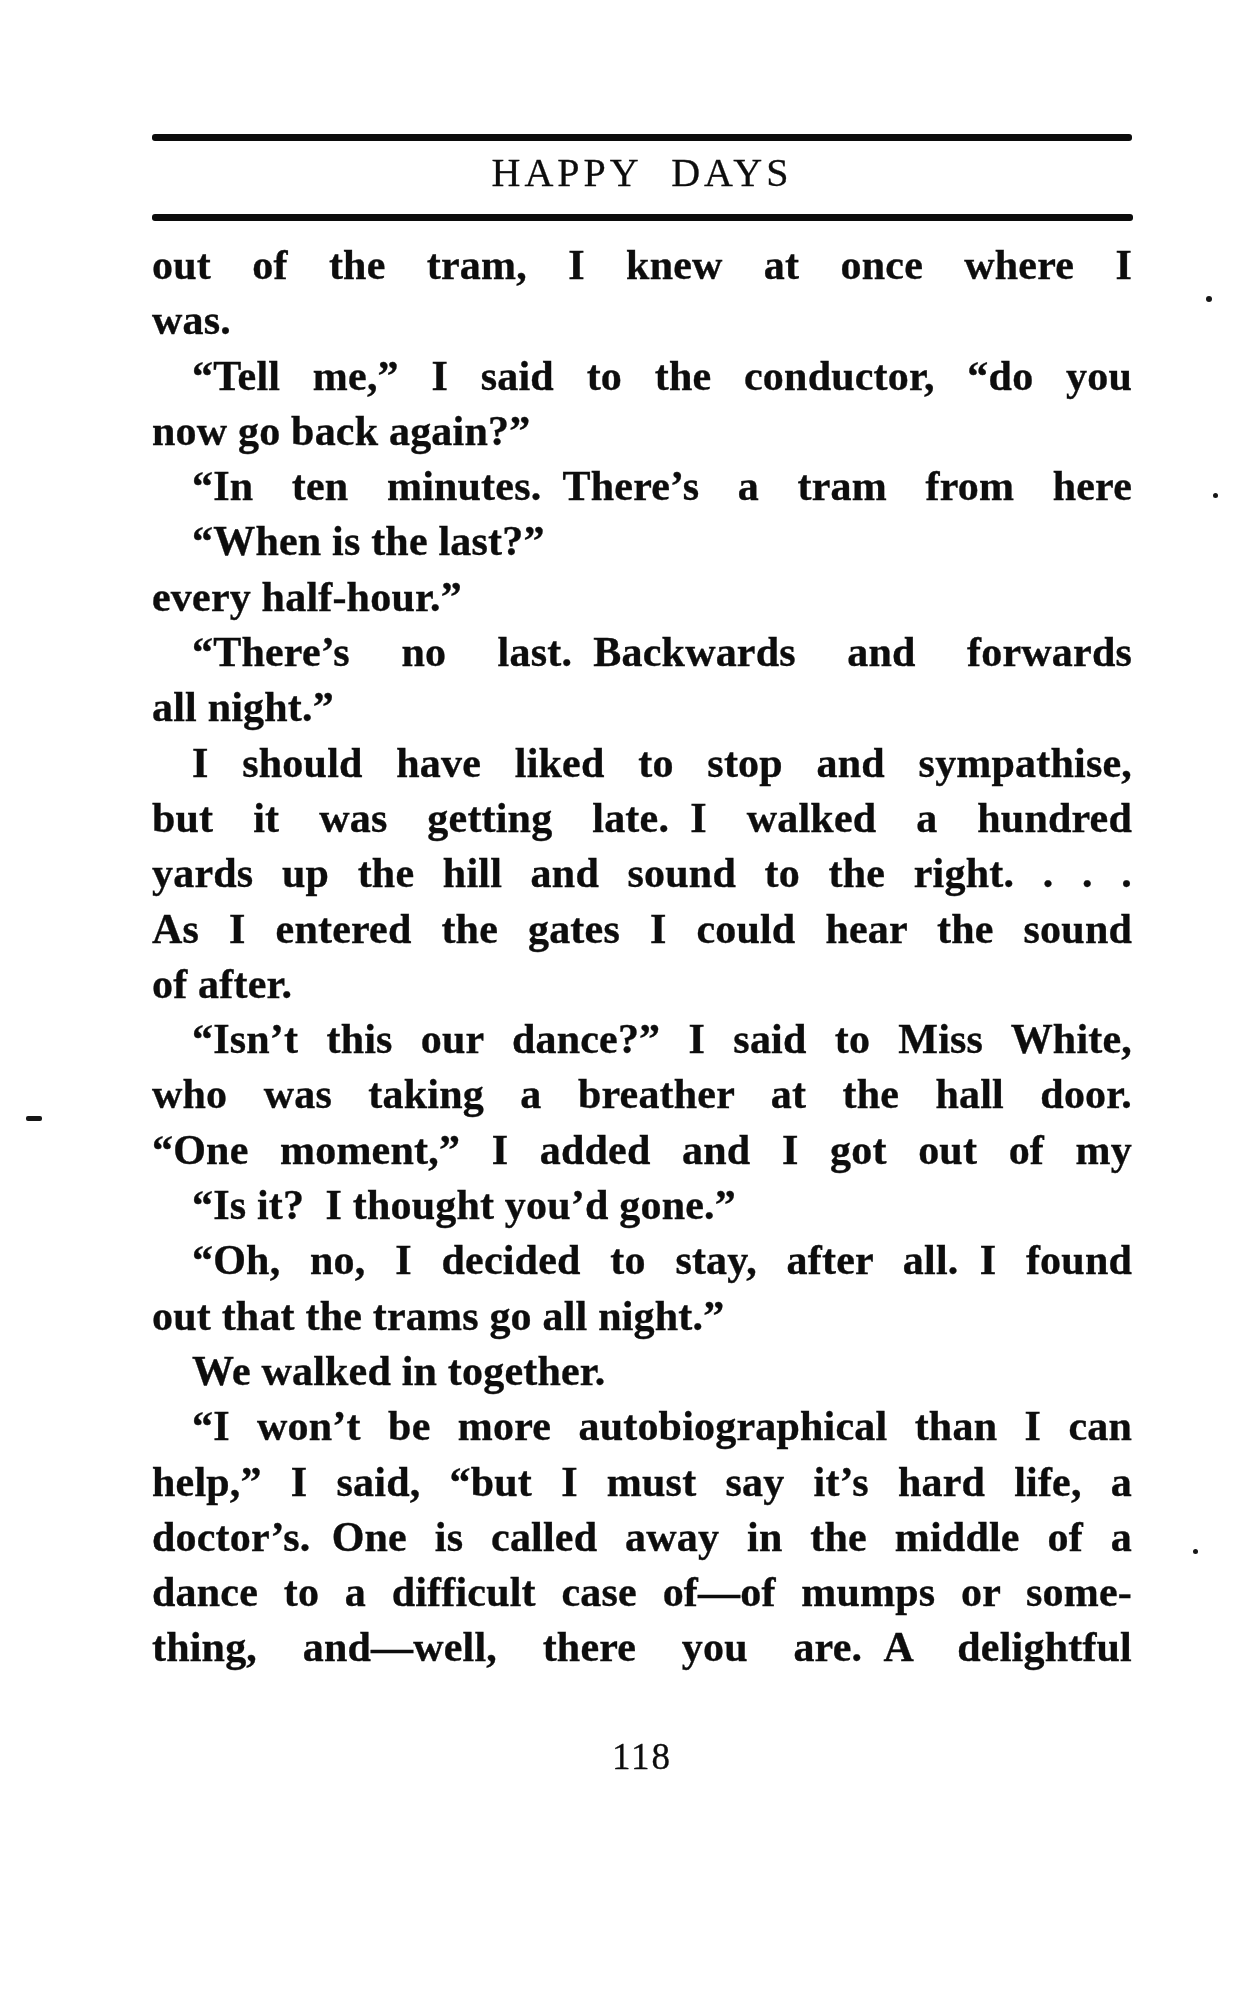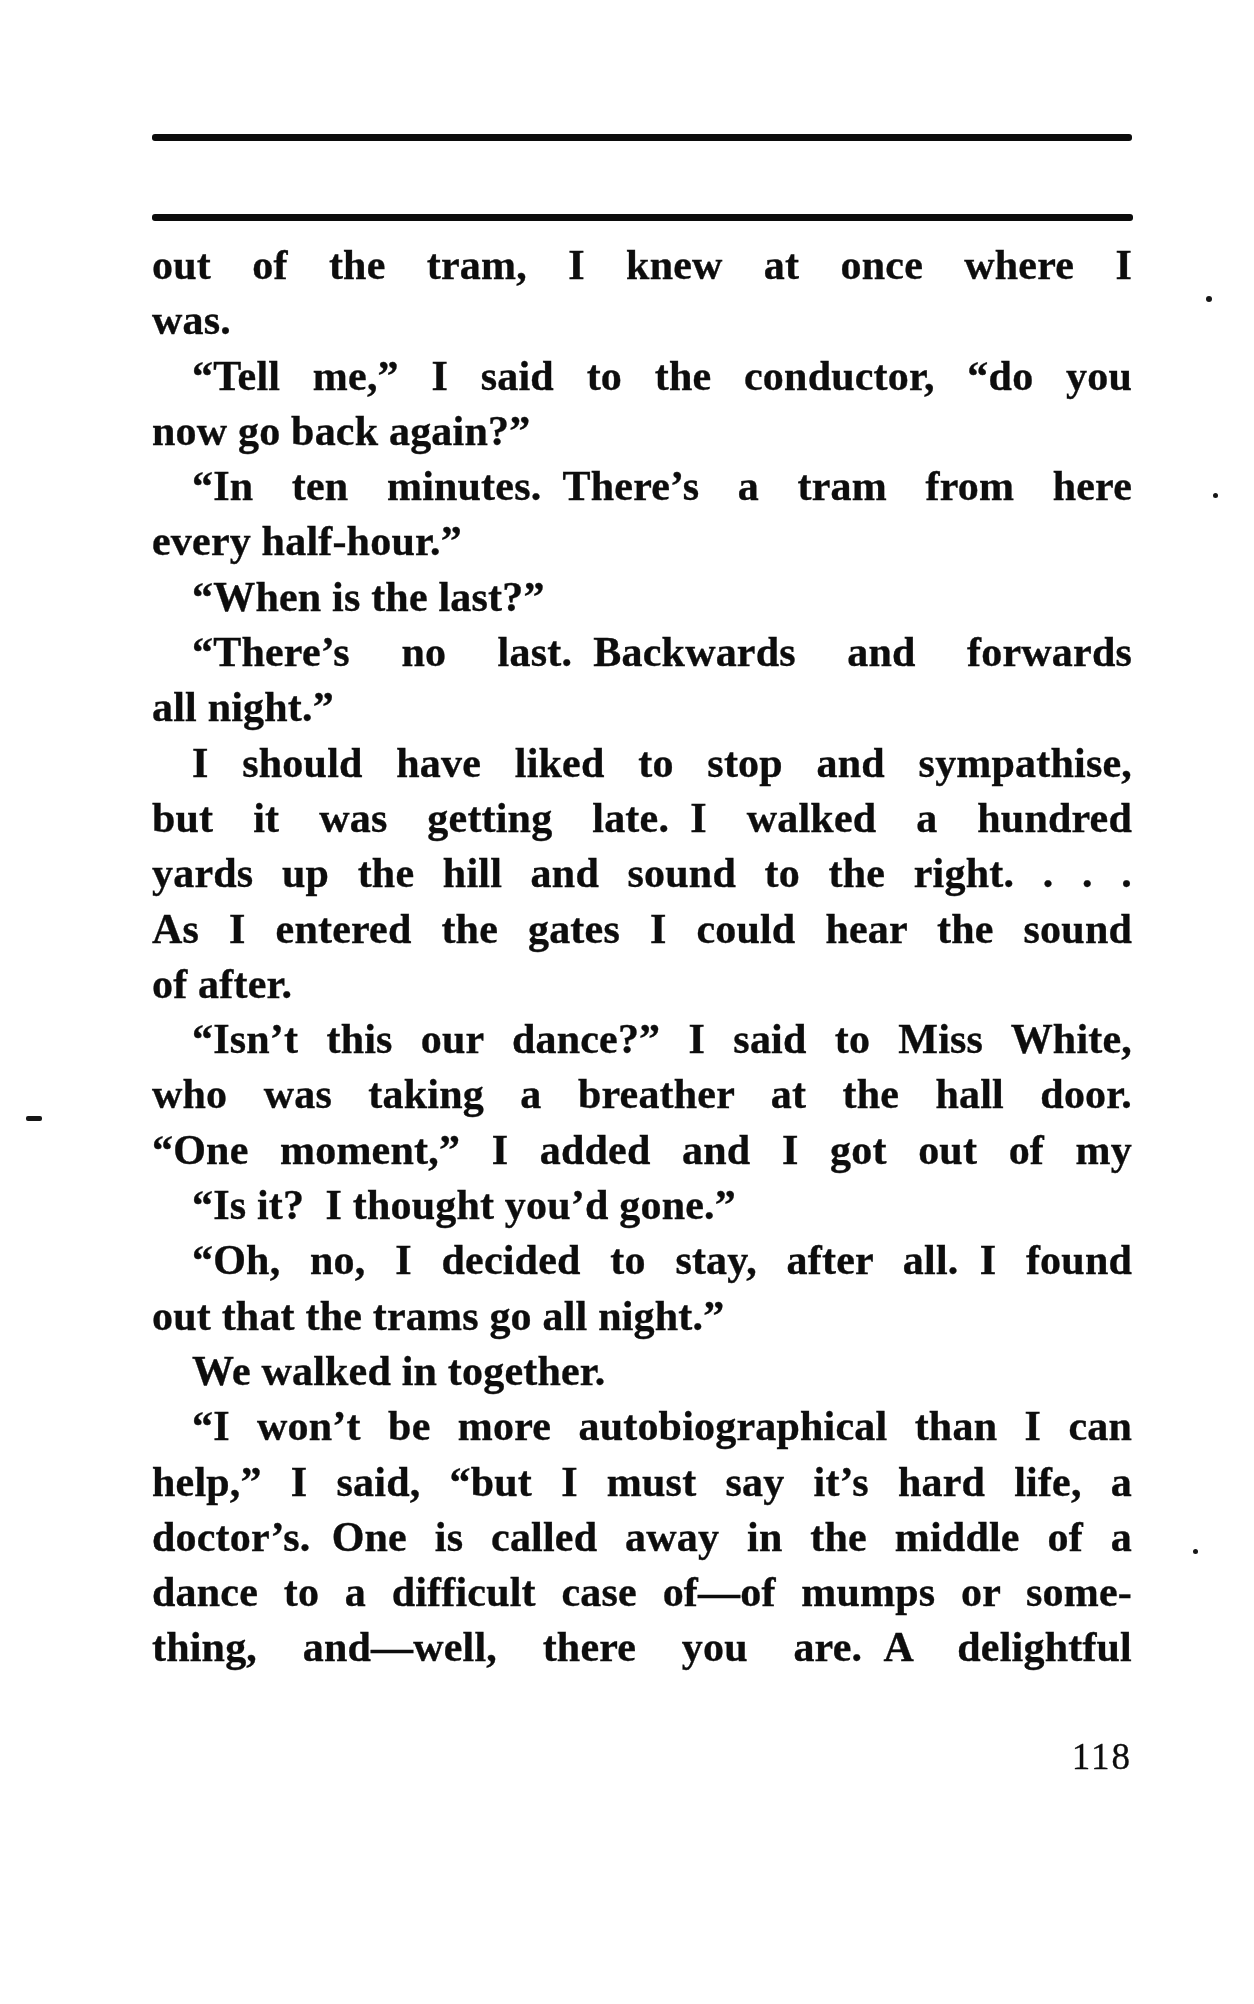--- a/index.html
+++ b/index.html
@@ -38,48 +38,49 @@
   }
   .ln {
     text-align: justify;
     text-align-last: justify;
     height: 55.3px;
   }
   .ln.sl { text-align: center; text-align-last: left; }
   .ln.ind { text-indent: 40px; }
   .pagenum {
     position: absolute; left: 152px; top: 1737px; width: 980px;
-    text-align: right;
+    text-align: center;
     font-size: 37px; line-height: 40px;
     letter-spacing: 2px;
     -webkit-text-stroke: 0.3px currentColor;
   }
   .speck {
     position: absolute; background: #161616; border-radius: 50%;
   }
   .speck-dash { border-radius: 2px; }
 </style>
 </head>
 <body>
 
 <div class="page">
 
   <div class="rule rule-top"></div>
 
+  <div class="running-head">HAPPY DAYS</div>
 
   <div class="rule rule-bottom"></div>
 
   <div class="body-text">
     <div class="ln">out of the tram, I knew at once where I</div>
     <div class="ln sl">was.</div>
     <div class="ln ind">“Tell me,” I said to the conductor, “do you</div>
     <div class="ln sl">now go back again?”</div>
     <div class="ln ind">“In ten minutes. There’s a tram from here</div>
+    <div class="ln sl ind">“When is the last?”</div>
     <div class="ln sl">every half-hour.”</div>
-    <div class="ln sl ind">“When is the last?”</div>
     <div class="ln ind">“There’s no last. Backwards and forwards</div>
     <div class="ln sl">all night.”</div>
     <div class="ln ind">I should have liked to stop and sympathise,</div>
     <div class="ln">but it was getting late. I walked a hundred</div>
     <div class="ln">yards up the hill and sound to the right. . . .</div>
     <div class="ln">As I entered the gates I could hear the sound</div>
     <div class="ln sl">of after.</div>
     <div class="ln ind">“Isn’t this our dance?” I said to Miss White,</div>
     <div class="ln">who was taking a breather at the hall door.</div>
     <div class="ln">“One moment,” I added and I got out of my</div>

